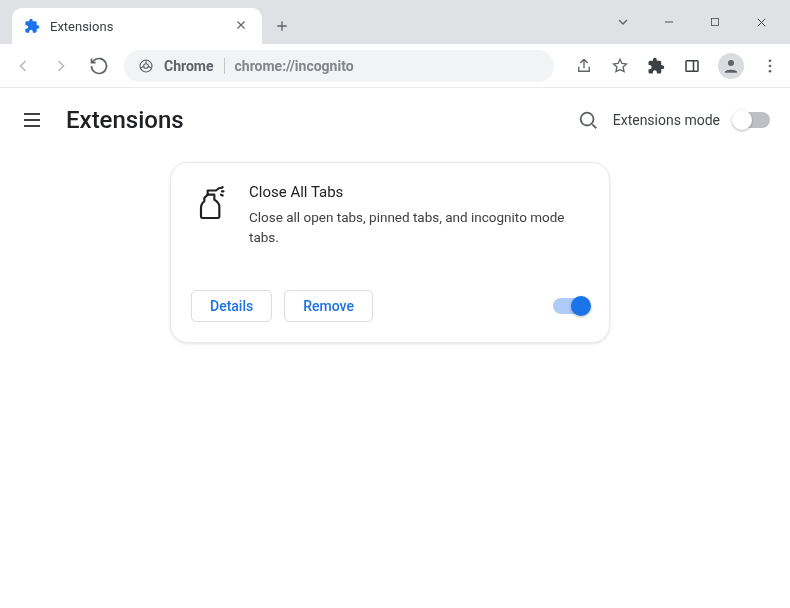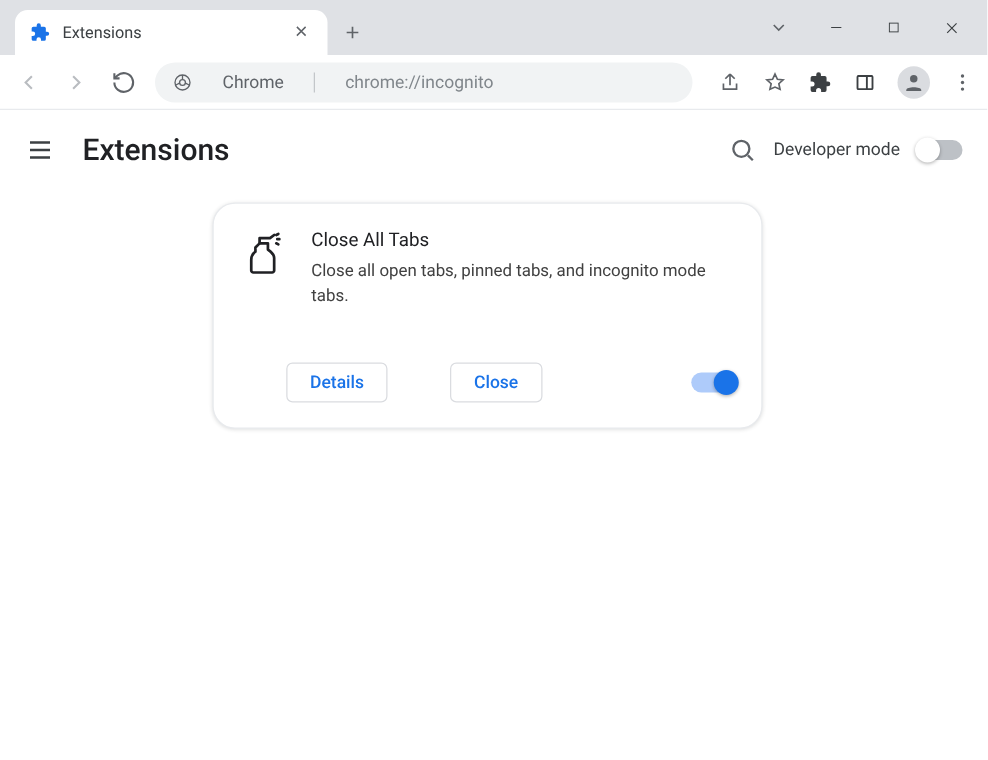--- a/index.html
+++ b/index.html
@@ -13,21 +13,21 @@
   .tab-close { width: 16px; height: 16px; color: #5f6368; cursor: pointer; }
   .newtab { width: 28px; height: 28px; margin-left: 6px; margin-bottom: 4px; display: flex; align-items: center; justify-content: center; border-radius: 50%; color: #5f6368; cursor: pointer; }
   .win-controls { margin-left: auto; display: flex; align-items: center; height: 100%; padding-right: 6px; }
   .win-btn { width: 46px; height: 40px; display: flex; align-items: center; justify-content: center; color: #3c4043; }
   .chevron-dn { width:46px; display:flex; align-items:center; justify-content:center; color:#5f6368;}
 
   
   .toolbar { height: 44px; background: #fff; display: flex; align-items: center; padding: 0 10px; gap: 12px; border-bottom: 1px solid #e8eaed; }
   .nav-btn { width: 26px; height: 26px; display:flex; align-items:center; justify-content:center; color:#5f6368; border-radius:50%; }
   .nav-btn.disabled { color: #b9bcc0; }
-  .addr { flex: 1; height: 32px; background: #f1f3f4; border-radius: 16px; display: flex; align-items: center; padding: 0 14px; gap: 24px; font-size: 14px; color: #5f6368; }
+  .addr { flex: 1; height: 32px; background: #f1f3f4; border-radius: 16px; display: flex; align-items: center; padding: 0 14px; gap: 10px; font-size: 14px; color: #5f6368; font-weight: bold; }
   .addr-chrome-icon { width:16px; height:16px; color:#5f6368;}
   .addr-prefix { color:#5f6368; }
   .addr-divider { width:1px; height:16px; background:#c3c6c9; }
   .addr-url { color:#80868b; }
   .right-icons { display:flex; align-items:center; gap:16px; margin-left:8px; }
   .ricon { width:20px; height:20px; color:#5f6368; display:flex; align-items:center; justify-content:center; }
   .avatar { width:26px; height:26px; border-radius:50%; background:#dadce0; display:flex; align-items:center; justify-content:center; color:#5f6368;}
 
   
   .page { background:#fff; height: calc(608px - 44px - 44px); position:relative; }
@@ -44,21 +44,21 @@
 
   
   .card-area { padding: 10px 0 0 170px; }
   .card { width: 440px; border:1px solid #e8eaed; border-radius:18px; box-shadow: 0 1px 3px rgba(60,64,67,.15); background:#fff; padding: 20px; }
   .card-top { display:flex; gap:18px; }
   .ext-icon { width:40px; height:40px; color:#202124; flex-shrink:0; }
   .ext-text { }
   .ext-name { font-size:15px; color:#202124; margin-bottom:6px;}
   .ext-desc { font-size:13.5px; color:#404040; line-height:1.5; }
   .card-bottom { display:flex; align-items:center; gap:12px; margin-top:42px;}
-  .btn { border:1px solid #dadce0; background:#fff; color:#1a73e8; font-size:14px; padding:7px 18px; border-radius:5px; cursor:pointer; font-weight:500;margin-left:38px;}
+  .btn { border:1px solid #dadce0; background:#fff; color:#1a73e8; font-size:14px; padding:7px 18px; border-radius:5px; cursor:pointer; font-weight:500;}
   .card-toggle-wrap { margin-left:auto; }
 
   svg { display:block; }
 </style>
 </head>
 <body>
 
 <div class="titlebar">
   <div class="tab">
     <span class="tab-icon">
@@ -178,21 +178,21 @@
         </svg>
     </div>
     <div class="page-title">Extensions</div>
     <div class="dev-area">
       <div class="search-ic">
         <svg viewBox="0 0 24 24" width="22" height="22" fill="none" stroke="#5f6368" stroke-width="2">
             <circle cx="11" cy="11" r="7"></circle>
             <path d="M21 21l-4.3-4.3"></path>
           </svg>
       </div>
-      <span class="dev-label">Developer mode</span>
+      <span class="dev-label">Extensions mode</span>
       <div class="toggle" id="dev-toggle"></div>
     </div>
   </div>
 
   <div class="card-area">
     <div class="card">
       <div class="card-top">
         <div class="ext-icon">
           <svg viewBox="0 0 48 48" width="40" height="40" fill="none" stroke="#202124" stroke-width="2.6" stroke-linecap="round" stroke-linejoin="round">
             <path d="M14 42h18c1 0 2-1 2-2V28c0-4-3-6-6-8v-6h-8l-4 4v4c-3 2-4 5-4 8v10c0 1 1 2 2 2z"></path>
@@ -200,20 +200,20 @@
             <path d="M36 6l2-1M37 10h2M36 14l2 1"></path>
           </svg>
         </div>
         <div class="ext-text">
           <div class="ext-name">Close All Tabs</div>
           <div class="ext-desc">Close all open tabs, pinned tabs, and incognito mode tabs.</div>
         </div>
       </div>
       <div class="card-bottom">
         <button class="btn">Details</button>
-        <button class="btn">Close</button>
+        <button class="btn">Remove</button>
         <div class="card-toggle-wrap">
           <div class="toggle on" id="ext-toggle"></div>
         </div>
       </div>
     </div>
   </div>
 </div>
 
 </body></html>

